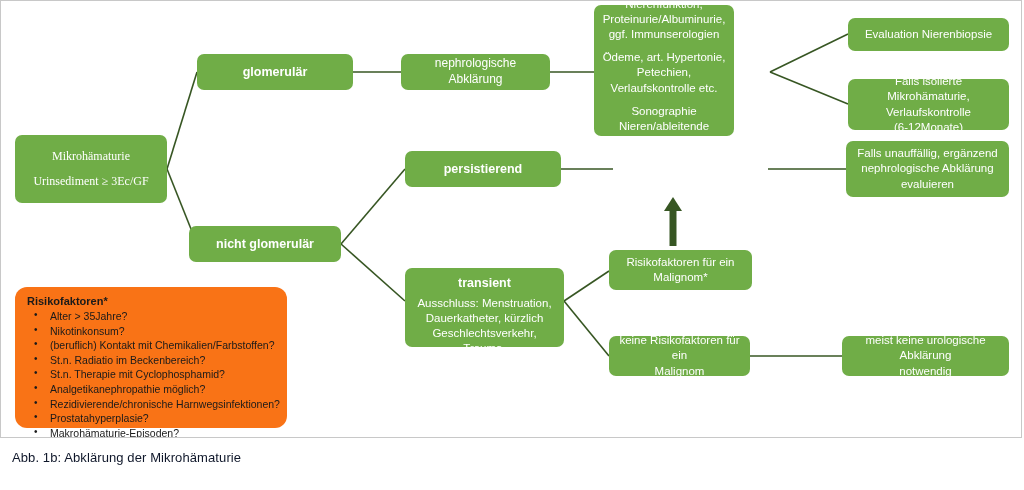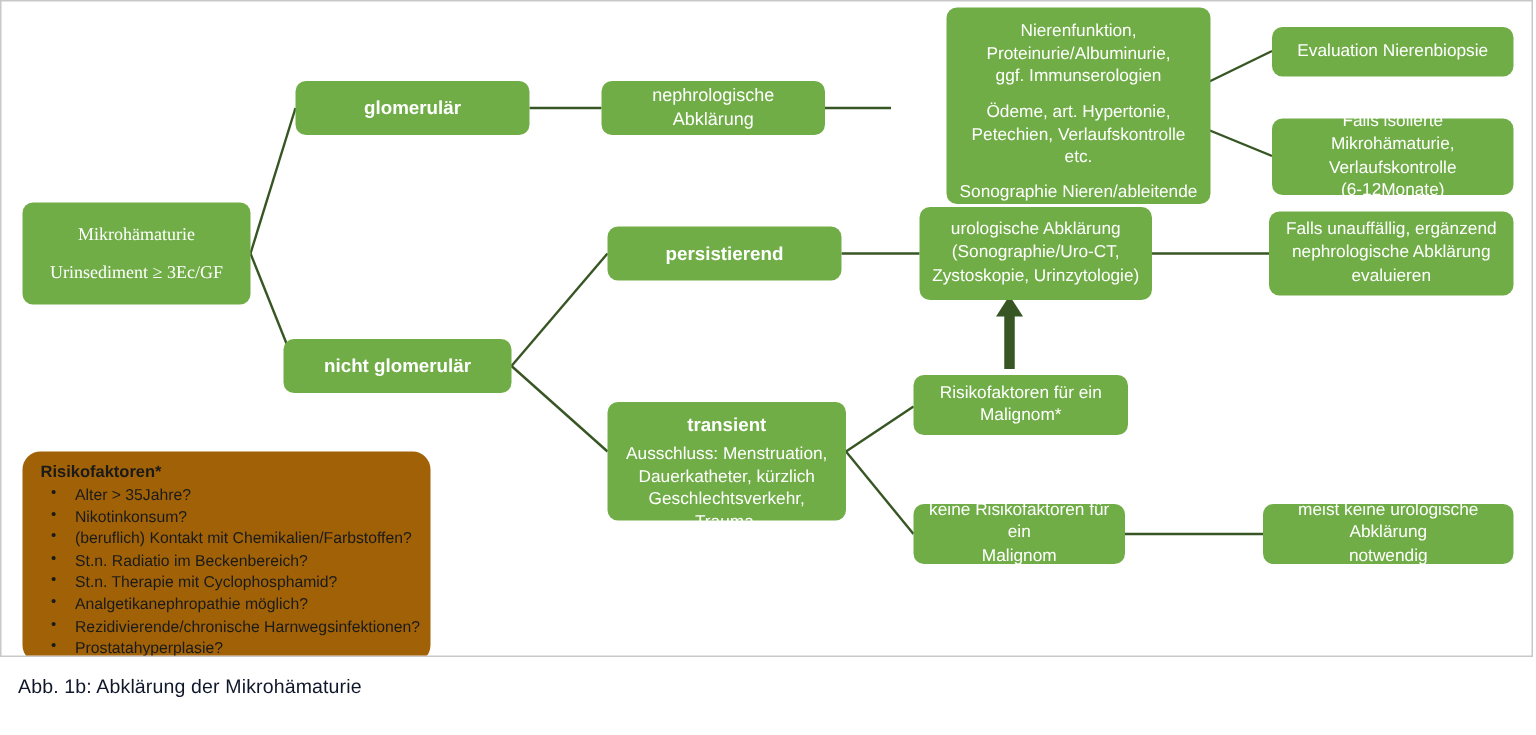--- a/index.html
+++ b/index.html
@@ -67,24 +67,24 @@
     font-weight: bold;
   }
   .fs11_5 { font-size: 11.5px; }
   .fs12 { font-size: 12px; }
   .fs12_5 { font-size: 12.5px; }
 
   
   #risk-panel {
     position: absolute;
     left: 14px;
-    top: 300px;
+    top: 286px;
     width: 272px;
     height: 141px;
-    background: #a16207;
+    background: #f97316;
     border-radius: 12px;
     box-sizing: border-box;
     padding: 8px 10px 6px 12px;
     color: #1a1a1a;
   }
   #risk-panel .risk-title {
     font-size: 11px;
     font-weight: bold;
     margin-bottom: 2px;
   }
@@ -157,21 +157,21 @@
     </div>
 
     <div class="node fs12_5 bold" style="left:188px; top:225px; width:152px; height:36px;">
       <span class="line">nicht glomerulär</span>
     </div>
 
     <div class="node fs12" style="left:400px; top:53px; width:149px; height:36px;">
       <span class="line">nephrologische Abklärung</span>
     </div>
 
-    <div class="node fs11_5" style="left:593px; top:4px; width:176px; height:131px; justify-content:flex-start; padding-top:9px;margin-left:37px;">
+    <div class="node fs11_5" style="left:593px; top:4px; width:140px; height:131px; justify-content:center; padding-top:9px;">
       <span class="para">
         <span class="line">Nierenfunktion,</span>
         <span class="line">Proteinurie/Albuminurie,</span>
         <span class="line">ggf. Immunserologien</span>
       </span>
       <span class="para">
         <span class="line">Ödeme, art. Hypertonie,</span>
         <span class="line">Petechien, Verlaufskontrolle etc.</span>
       </span>
       <span class="para">
@@ -187,25 +187,20 @@
     <div class="node fs11_5" style="left:847px; top:78px; width:161px; height:51px;">
       <span class="line">Falls isolierte Mikrohämaturie,</span>
       <span class="line">Verlaufskontrolle</span>
       <span class="line">(6-12Monate)</span>
     </div>
 
     <div class="node fs12_5 bold" style="left:404px; top:150px; width:156px; height:36px;">
       <span class="line">persistierend</span>
     </div>
 
-    <div class="node fs11_5" style="left:612px; top:137px; width:155px; height:62px;">
-      <span class="line">urologische Abklärung</span>
-      <span class="line">(Sonographie/Uro-CT,</span>
-      <span class="line">Zystoskopie, Urinzytologie)</span>
-    </div>
 
     <div class="node fs11_5" style="left:845px; top:140px; width:163px; height:56px;">
       <span class="line">Falls unauffällig, ergänzend</span>
       <span class="line">nephrologische Abklärung</span>
       <span class="line">evaluieren</span>
     </div>
 
     <div class="node fs11_5" style="left:404px; top:267px; width:159px; height:79px; justify-content:flex-start; padding-top:7px;">
       <span class="line bold fs12_5" style="margin-bottom:4px;">transient</span>
       <span class="line">Ausschluss: Menstruation,</span>

